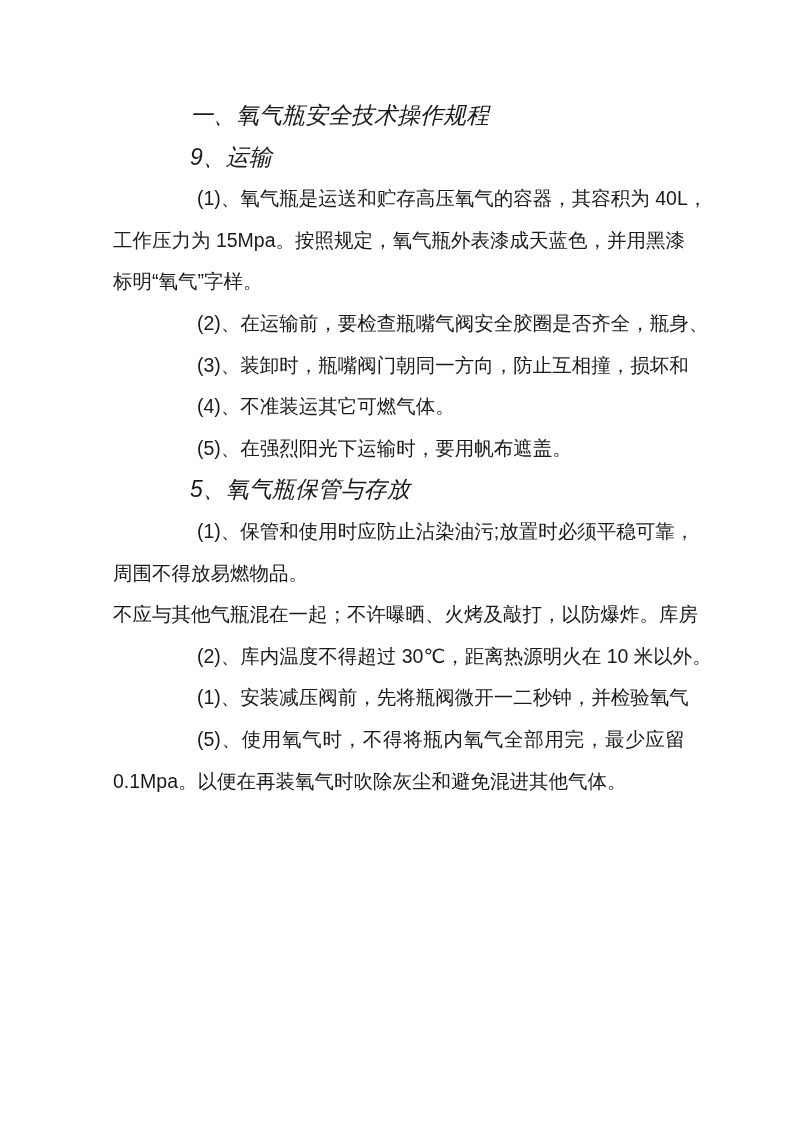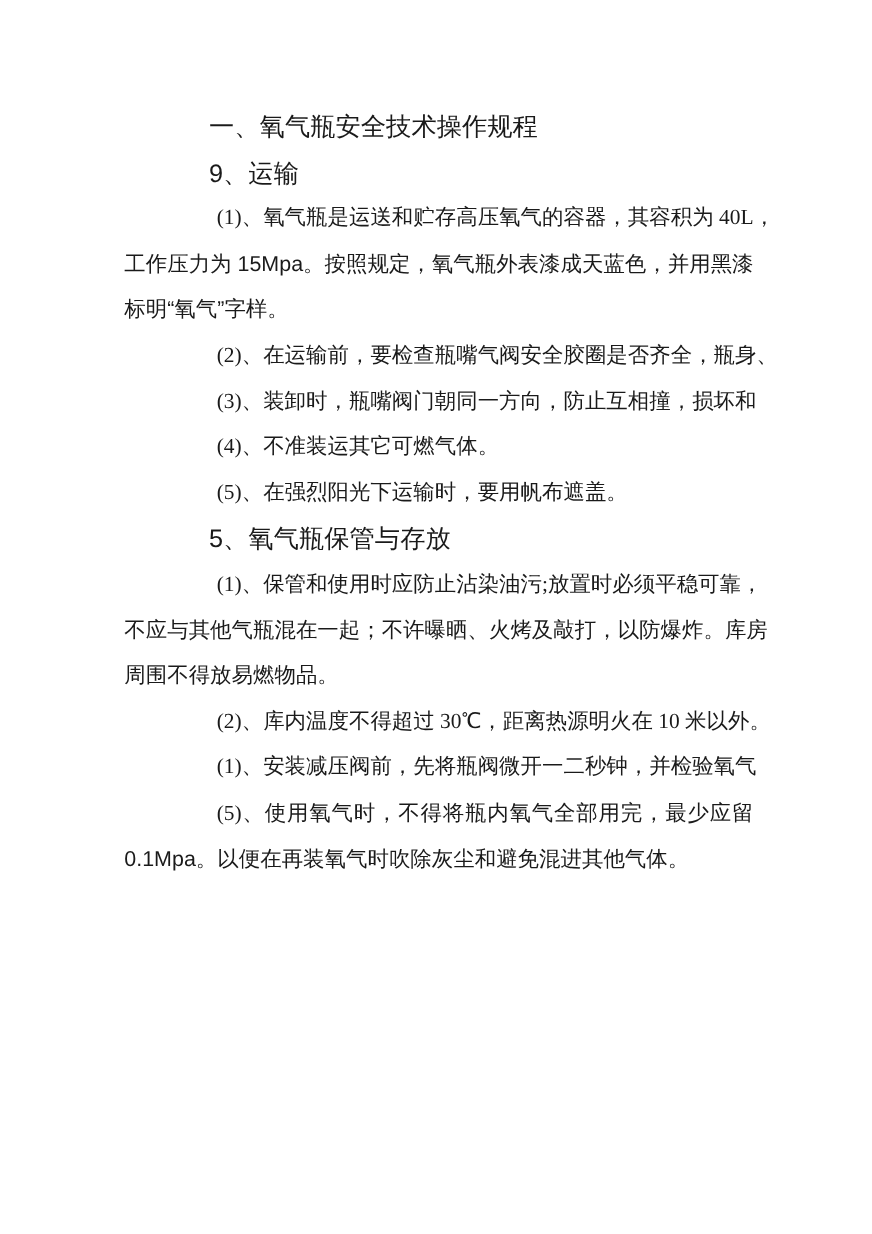--- a/index.html
+++ b/index.html
@@ -24,22 +24,22 @@
   }
   .line {
     height: 41.6px;
     line-height: 41.6px;
     font-size: 19.5px;
     white-space: nowrap;
   }
   .head {
     font-size: 23px;
   }
-  .t-indent { text-indent: 77px; }
-  .p-indent { text-indent: 84px; font-family: Liberation Serif, serif; }
+  .t-indent { text-indent: 77px; font-style: italic; }
+  .p-indent { text-indent: 84px; }
   .fill {
     text-align: justify;
     text-align-last: justify;
   }
 </style>
 </head>
 <body>
 
 <div class="page">
   <div class="text-block">
@@ -47,20 +47,20 @@
     <div class="line head t-indent">9、运输</div>
     <div class="line p-indent fill">(1)、氧气瓶是运送和贮存高压氧气的容器，其容积为 40L，</div>
     <div class="line fill">工作压力为 15Mpa。按照规定，氧气瓶外表漆成天蓝色，并用黑漆</div>
     <div class="line">标明“氧气”字样。</div>
     <div class="line p-indent fill">(2)、在运输前，要检查瓶嘴气阀安全胶圈是否齐全，瓶身、</div>
     <div class="line p-indent fill">(3)、装卸时，瓶嘴阀门朝同一方向，防止互相撞，损坏和</div>
     <div class="line p-indent">(4)、不准装运其它可燃气体。</div>
     <div class="line p-indent">(5)、在强烈阳光下运输时，要用帆布遮盖。</div>
     <div class="line head t-indent">5、氧气瓶保管与存放</div>
     <div class="line p-indent fill">(1)、保管和使用时应防止沾染油污;放置时必须平稳可靠，</div>
+    <div class="line">周围不得放易燃物品。</div>
     <div class="line fill">不应与其他气瓶混在一起；不许曝晒、火烤及敲打，以防爆炸。库房</div>
-    <div class="line">周围不得放易燃物品。</div>
     <div class="line p-indent fill">(2)、库内温度不得超过 30℃，距离热源明火在 10 米以外。</div>
     <div class="line p-indent fill">(1)、安装减压阀前，先将瓶阀微开一二秒钟，并检验氧气</div>
     <div class="line p-indent fill">(5)、使用氧气时，不得将瓶内氧气全部用完，最少应留</div>
     <div class="line">0.1Mpa。以便在再装氧气时吹除灰尘和避免混进其他气体。</div>
   </div>
 </div>
 
 </body></html>

